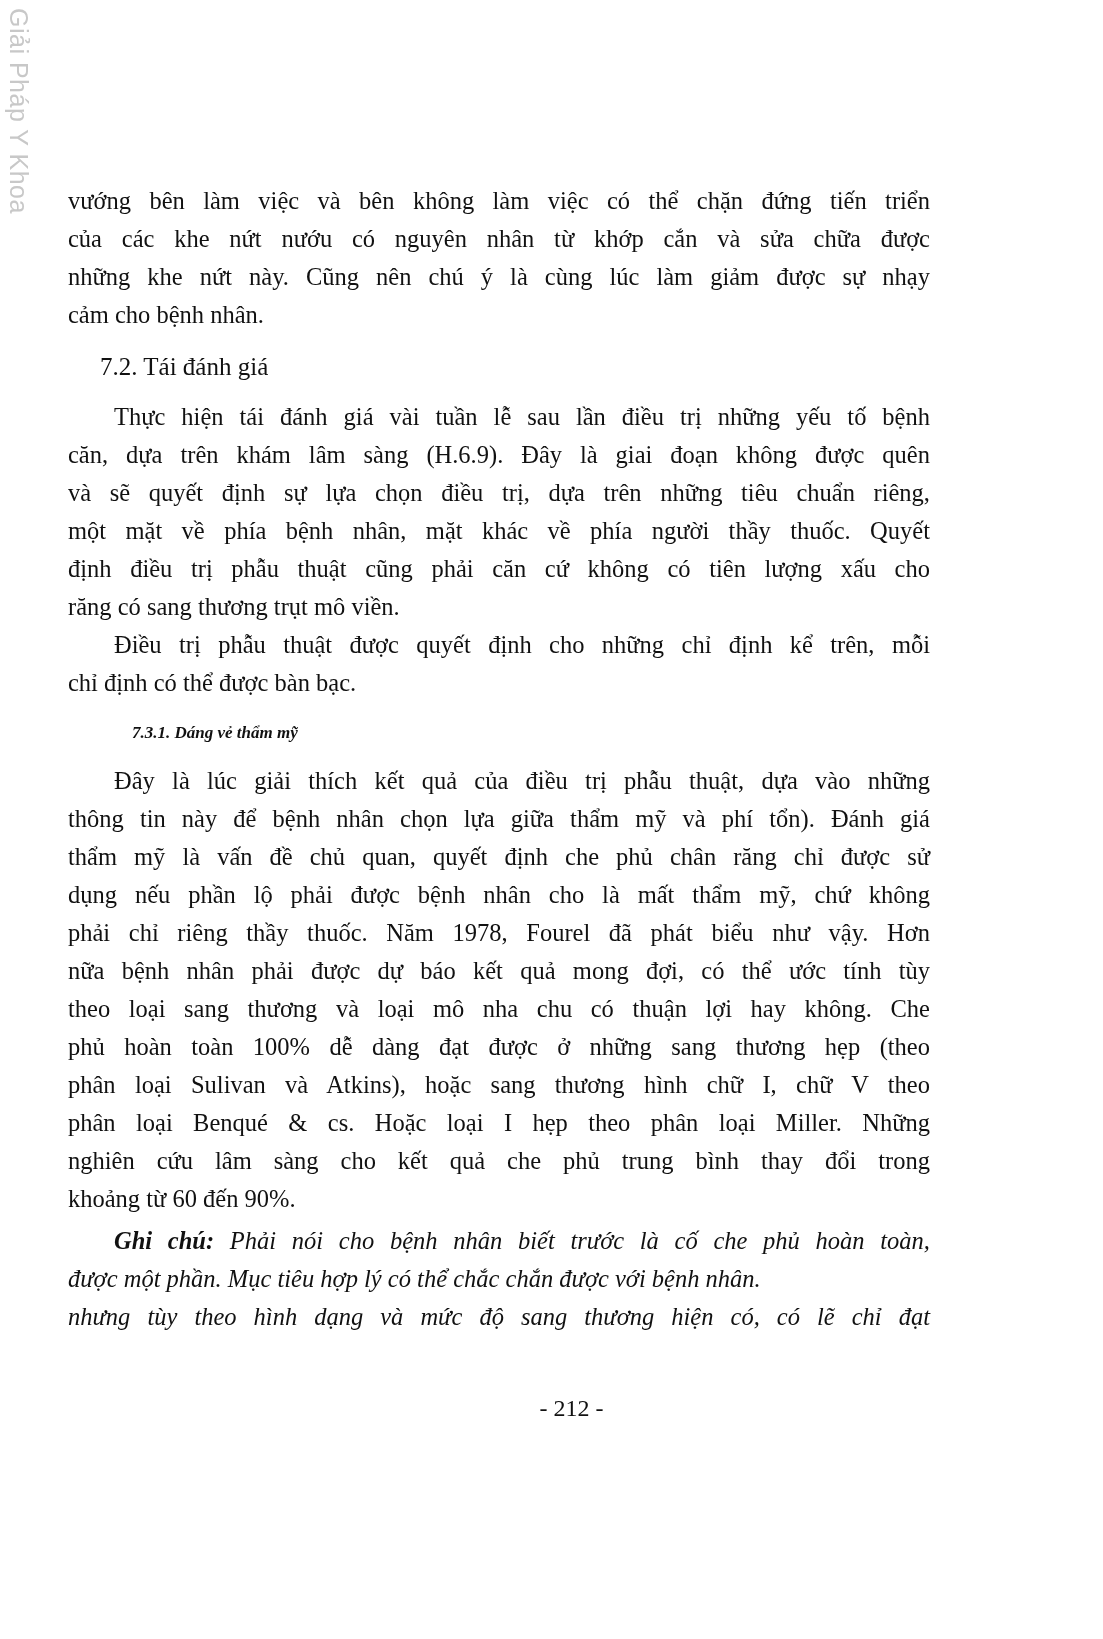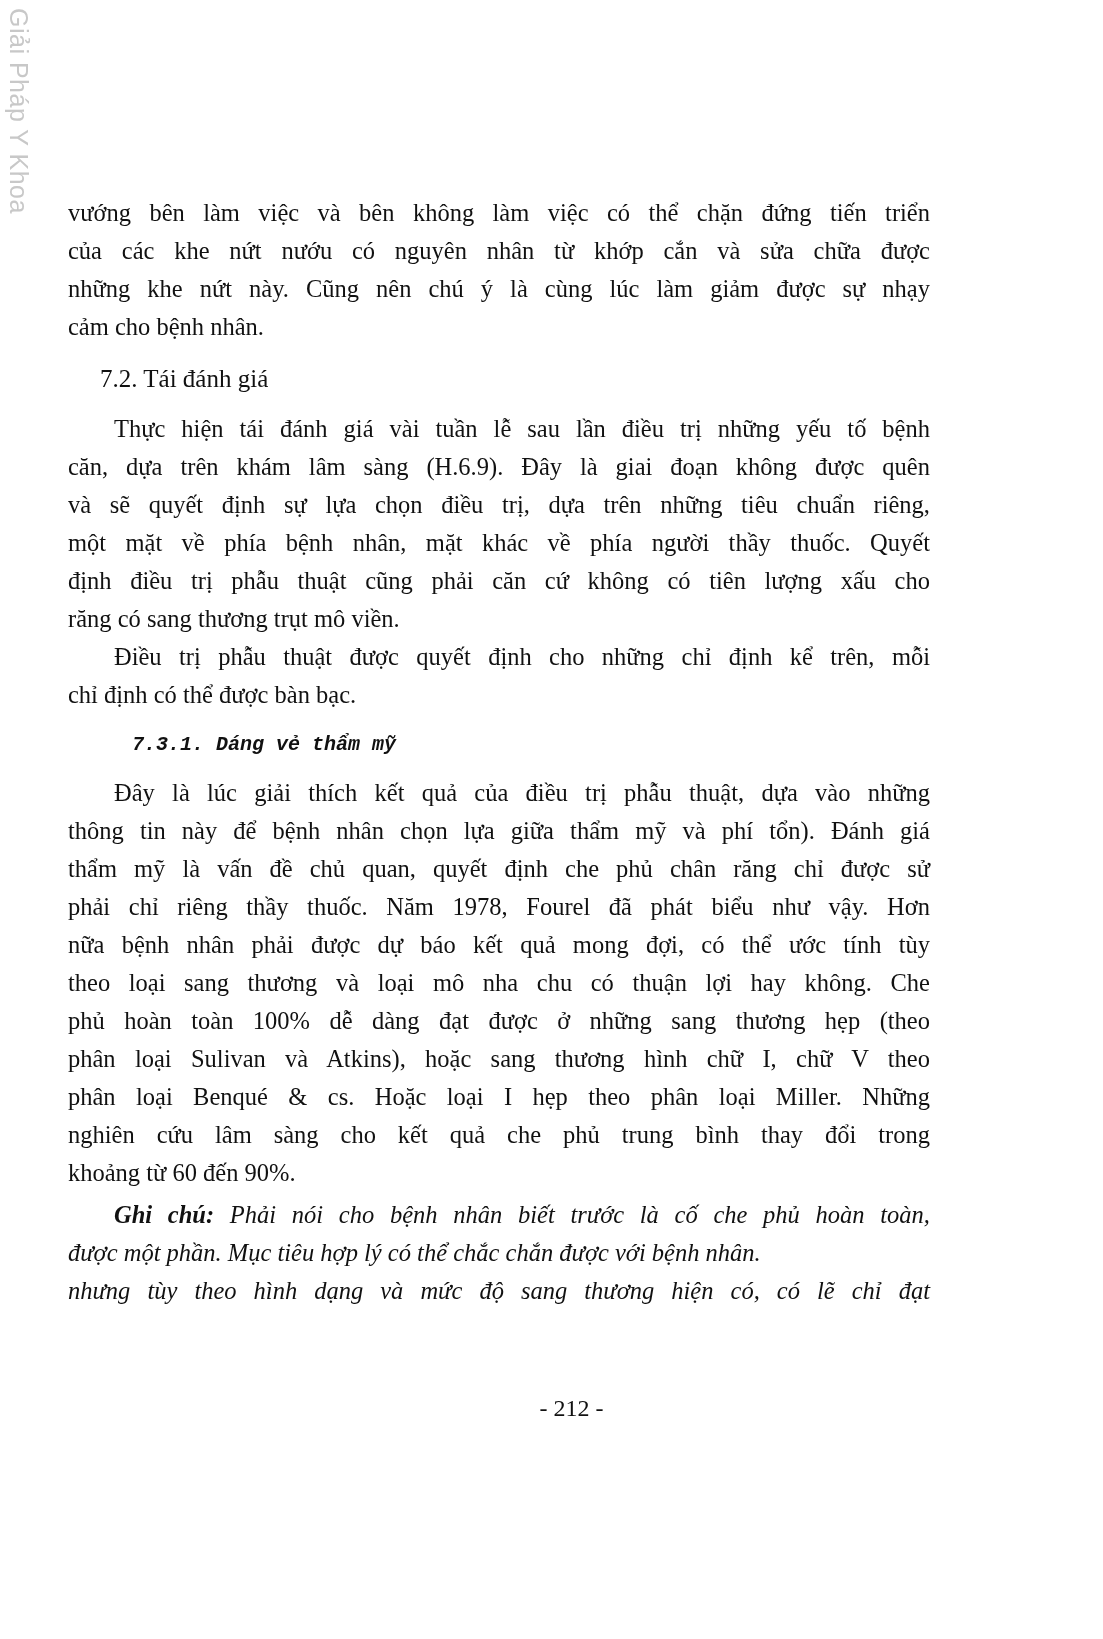--- a/index.html
+++ b/index.html
@@ -25,21 +25,21 @@
       font-family: "Liberation Sans", "DejaVu Sans", sans-serif;
       font-size: 25px;
       color: #c8c8c8;
       letter-spacing: 0.5px;
       white-space: nowrap;
       line-height: 30px;
     }
     .page {
       position: absolute;
       left: 68px;
-      top: 194px;
+      top: 182px;
       width: 862px;
     }
     .line-block {
       font-size: 24.5px;
       line-height: 38px;
       text-align: justify;
       text-align-last: left;
       margin: 0;
     }
     .line-block span.ln {
@@ -54,24 +54,23 @@
     .indent { text-indent: 46px; }
     .heading {
       font-weight: normal;
       font-size: 25px;
       line-height: 38px;
       margin: 14px 0 12px 32px;
     }
     .subheading {
       font-weight: bold;
       font-style: italic;
-      font-size: 20px;
+      font-size: 17px;
       line-height: 38px;
       margin: 12px 0 10px 64px;
-      font-family: Liberation Mono, monospace;
     }
     .note {
       font-style: italic;
       margin-top: 4px;
     }
     .note .label {
       font-weight: bold;
       font-style: italic;
     }
     .page-number {
@@ -115,20 +114,21 @@
     <span class="ln indent"> Điều trị phẫu thuật được quyết định cho những chỉ định kể trên, mỗi</span>
     <span class="ln last">chỉ định có thể được bàn bạc.</span>
   </div>
 
   <div class="subheading">7.3.1. Dáng vẻ thẩm mỹ</div>
 
   <div class="line-block">
     <span class="ln indent">Đây là lúc giải thích kết quả của điều trị phẫu thuật, dựa vào những</span>
     <span class="ln">thông tin này để bệnh nhân chọn lựa giữa thẩm mỹ và phí tổn). Đánh giá</span>
     <span class="ln">thẩm mỹ là vấn đề chủ quan, quyết định che phủ chân răng chỉ được sử</span>
+    <span class="ln">dụng nếu phần lộ phải được bệnh nhân cho là mất thẩm mỹ, chứ không</span>
     <span class="ln">phải chỉ riêng thầy thuốc. Năm 1978, Fourel đã phát biểu như vậy. Hơn</span>
     <span class="ln">nữa bệnh nhân phải được dự báo kết quả mong đợi, có thể ước tính tùy</span>
     <span class="ln">theo loại sang thương và loại mô nha chu có thuận lợi hay không. Che</span>
     <span class="ln">phủ hoàn toàn 100% dễ dàng đạt được ở những sang thương hẹp (theo</span>
     <span class="ln">phân loại Sulivan và Atkins), hoặc sang thương hình chữ I, chữ V theo</span>
     <span class="ln">phân loại Benqué &amp; cs. Hoặc loại I hẹp theo phân loại Miller. Những</span>
     <span class="ln">nghiên cứu lâm sàng cho kết quả che phủ trung bình thay đổi trong</span>
     <span class="ln last">khoảng từ 60 đến 90%.</span>
   </div>
 

